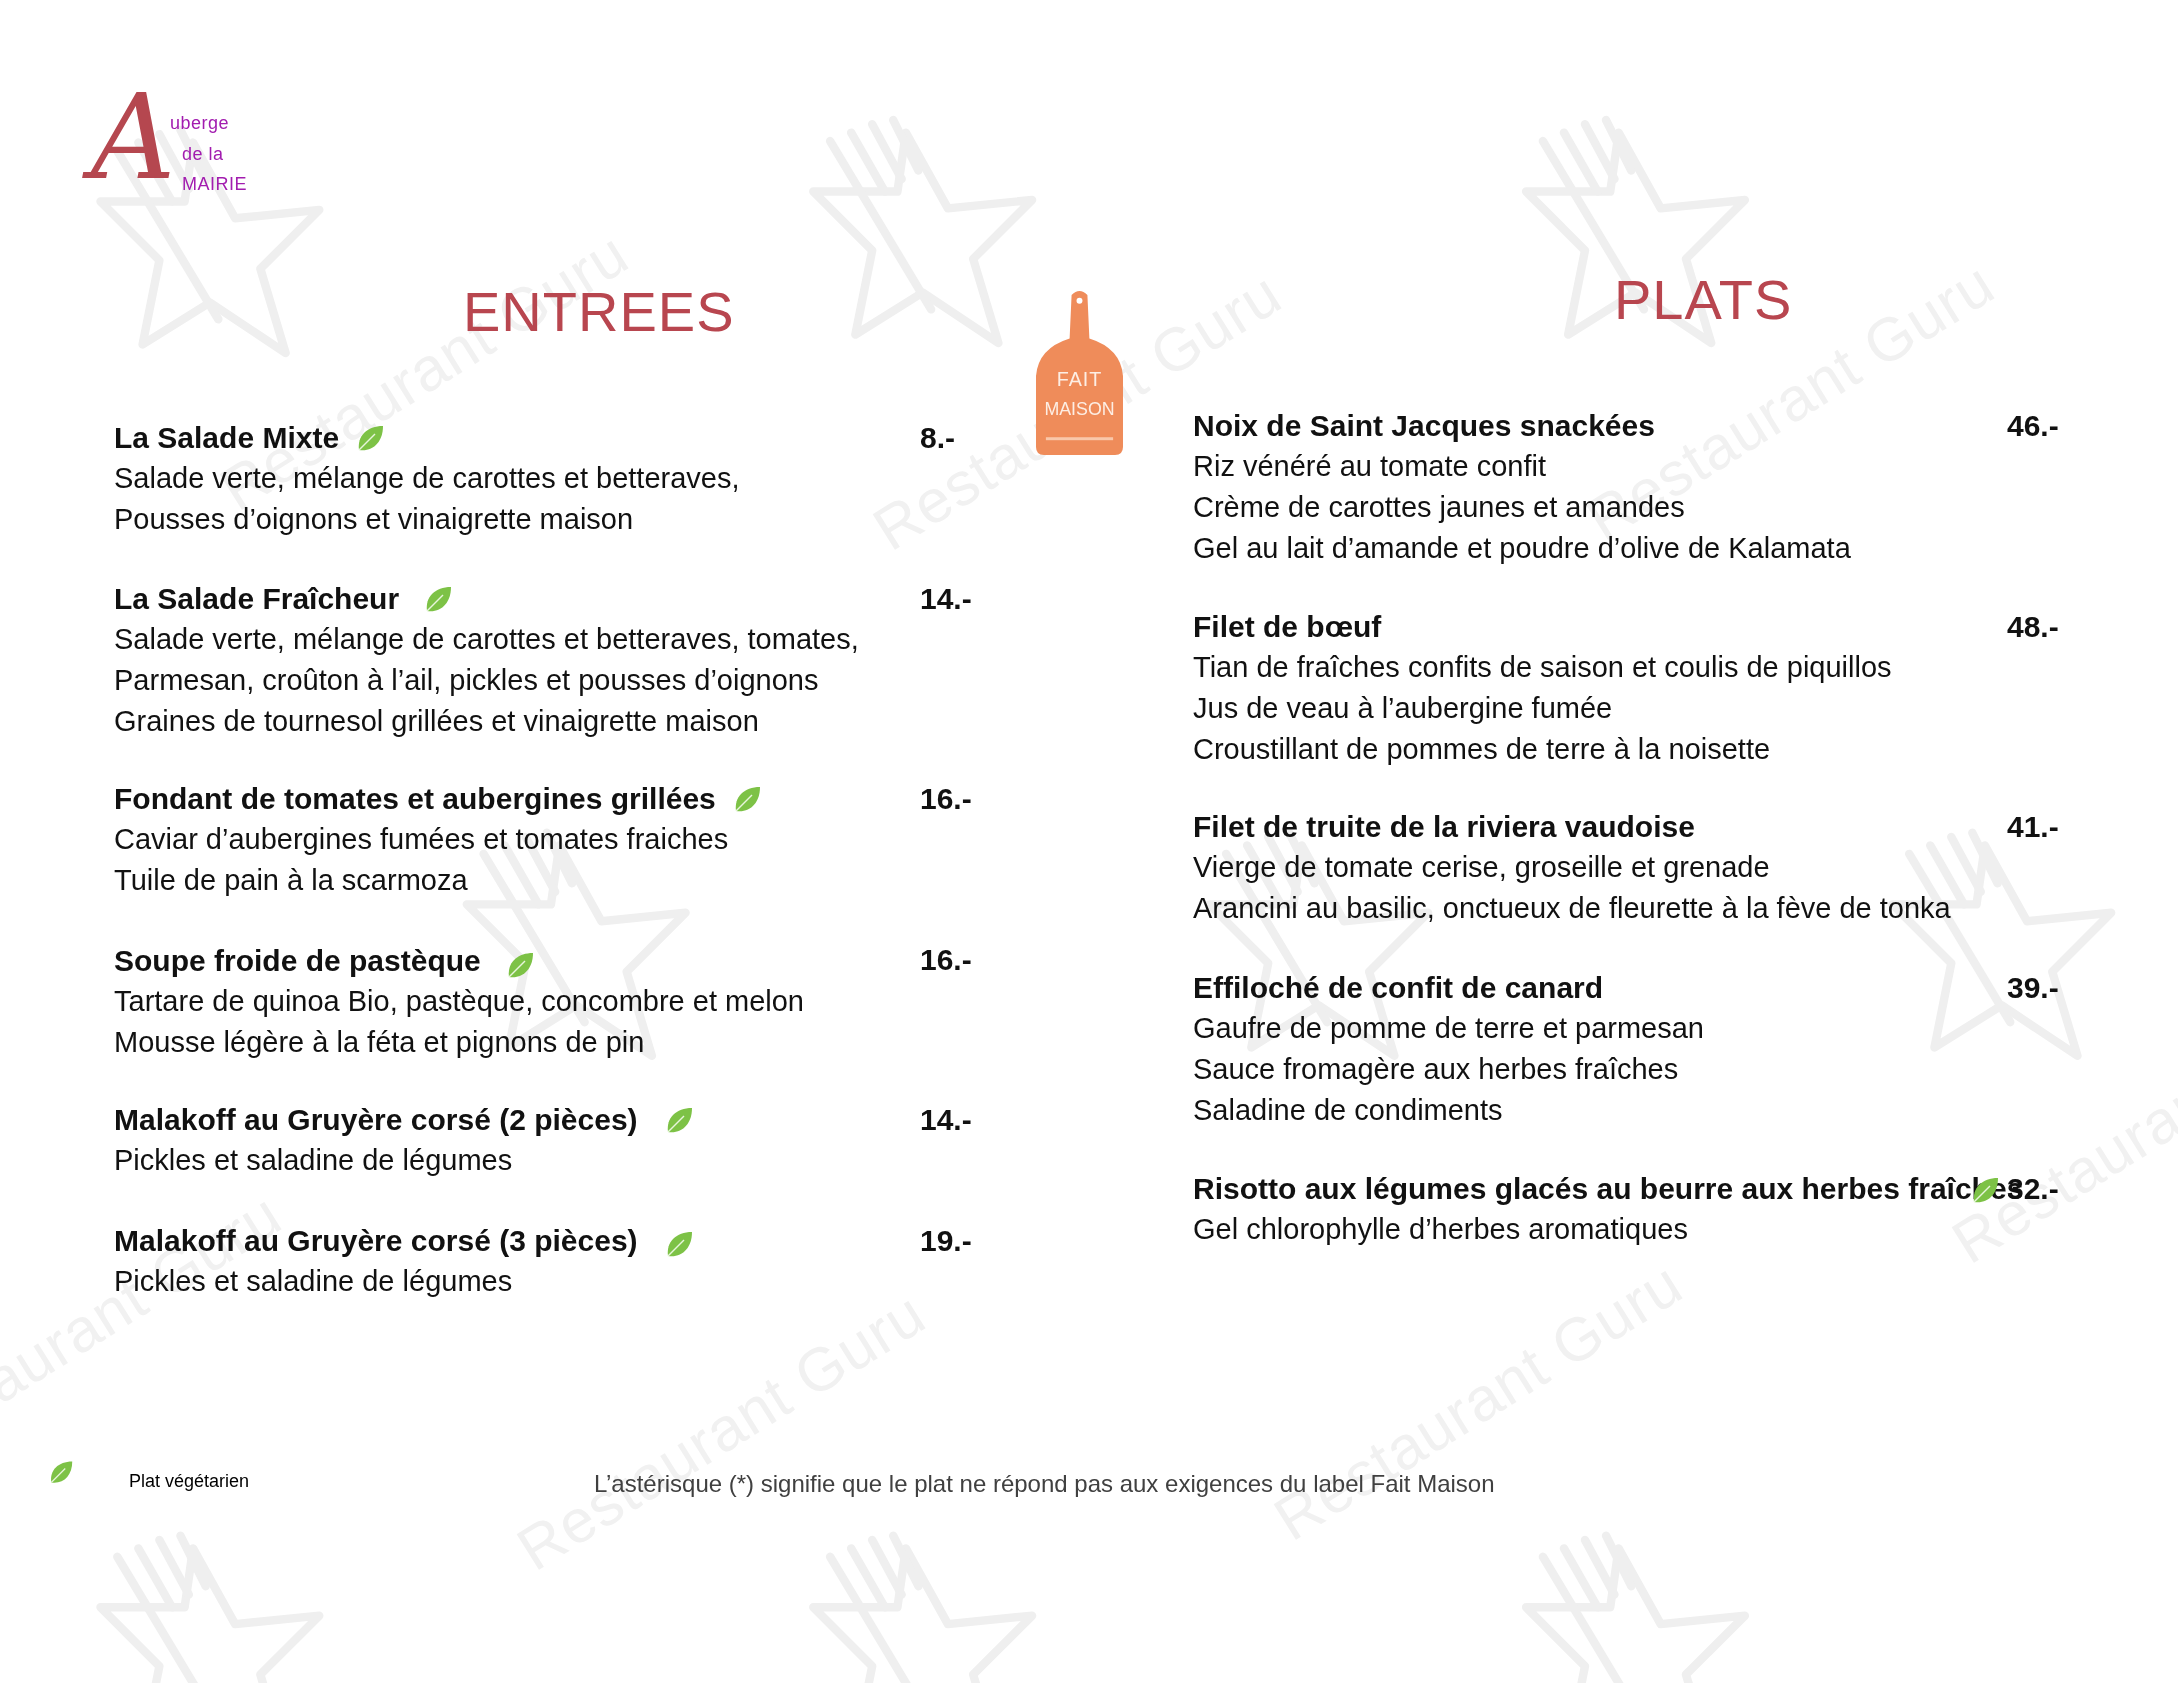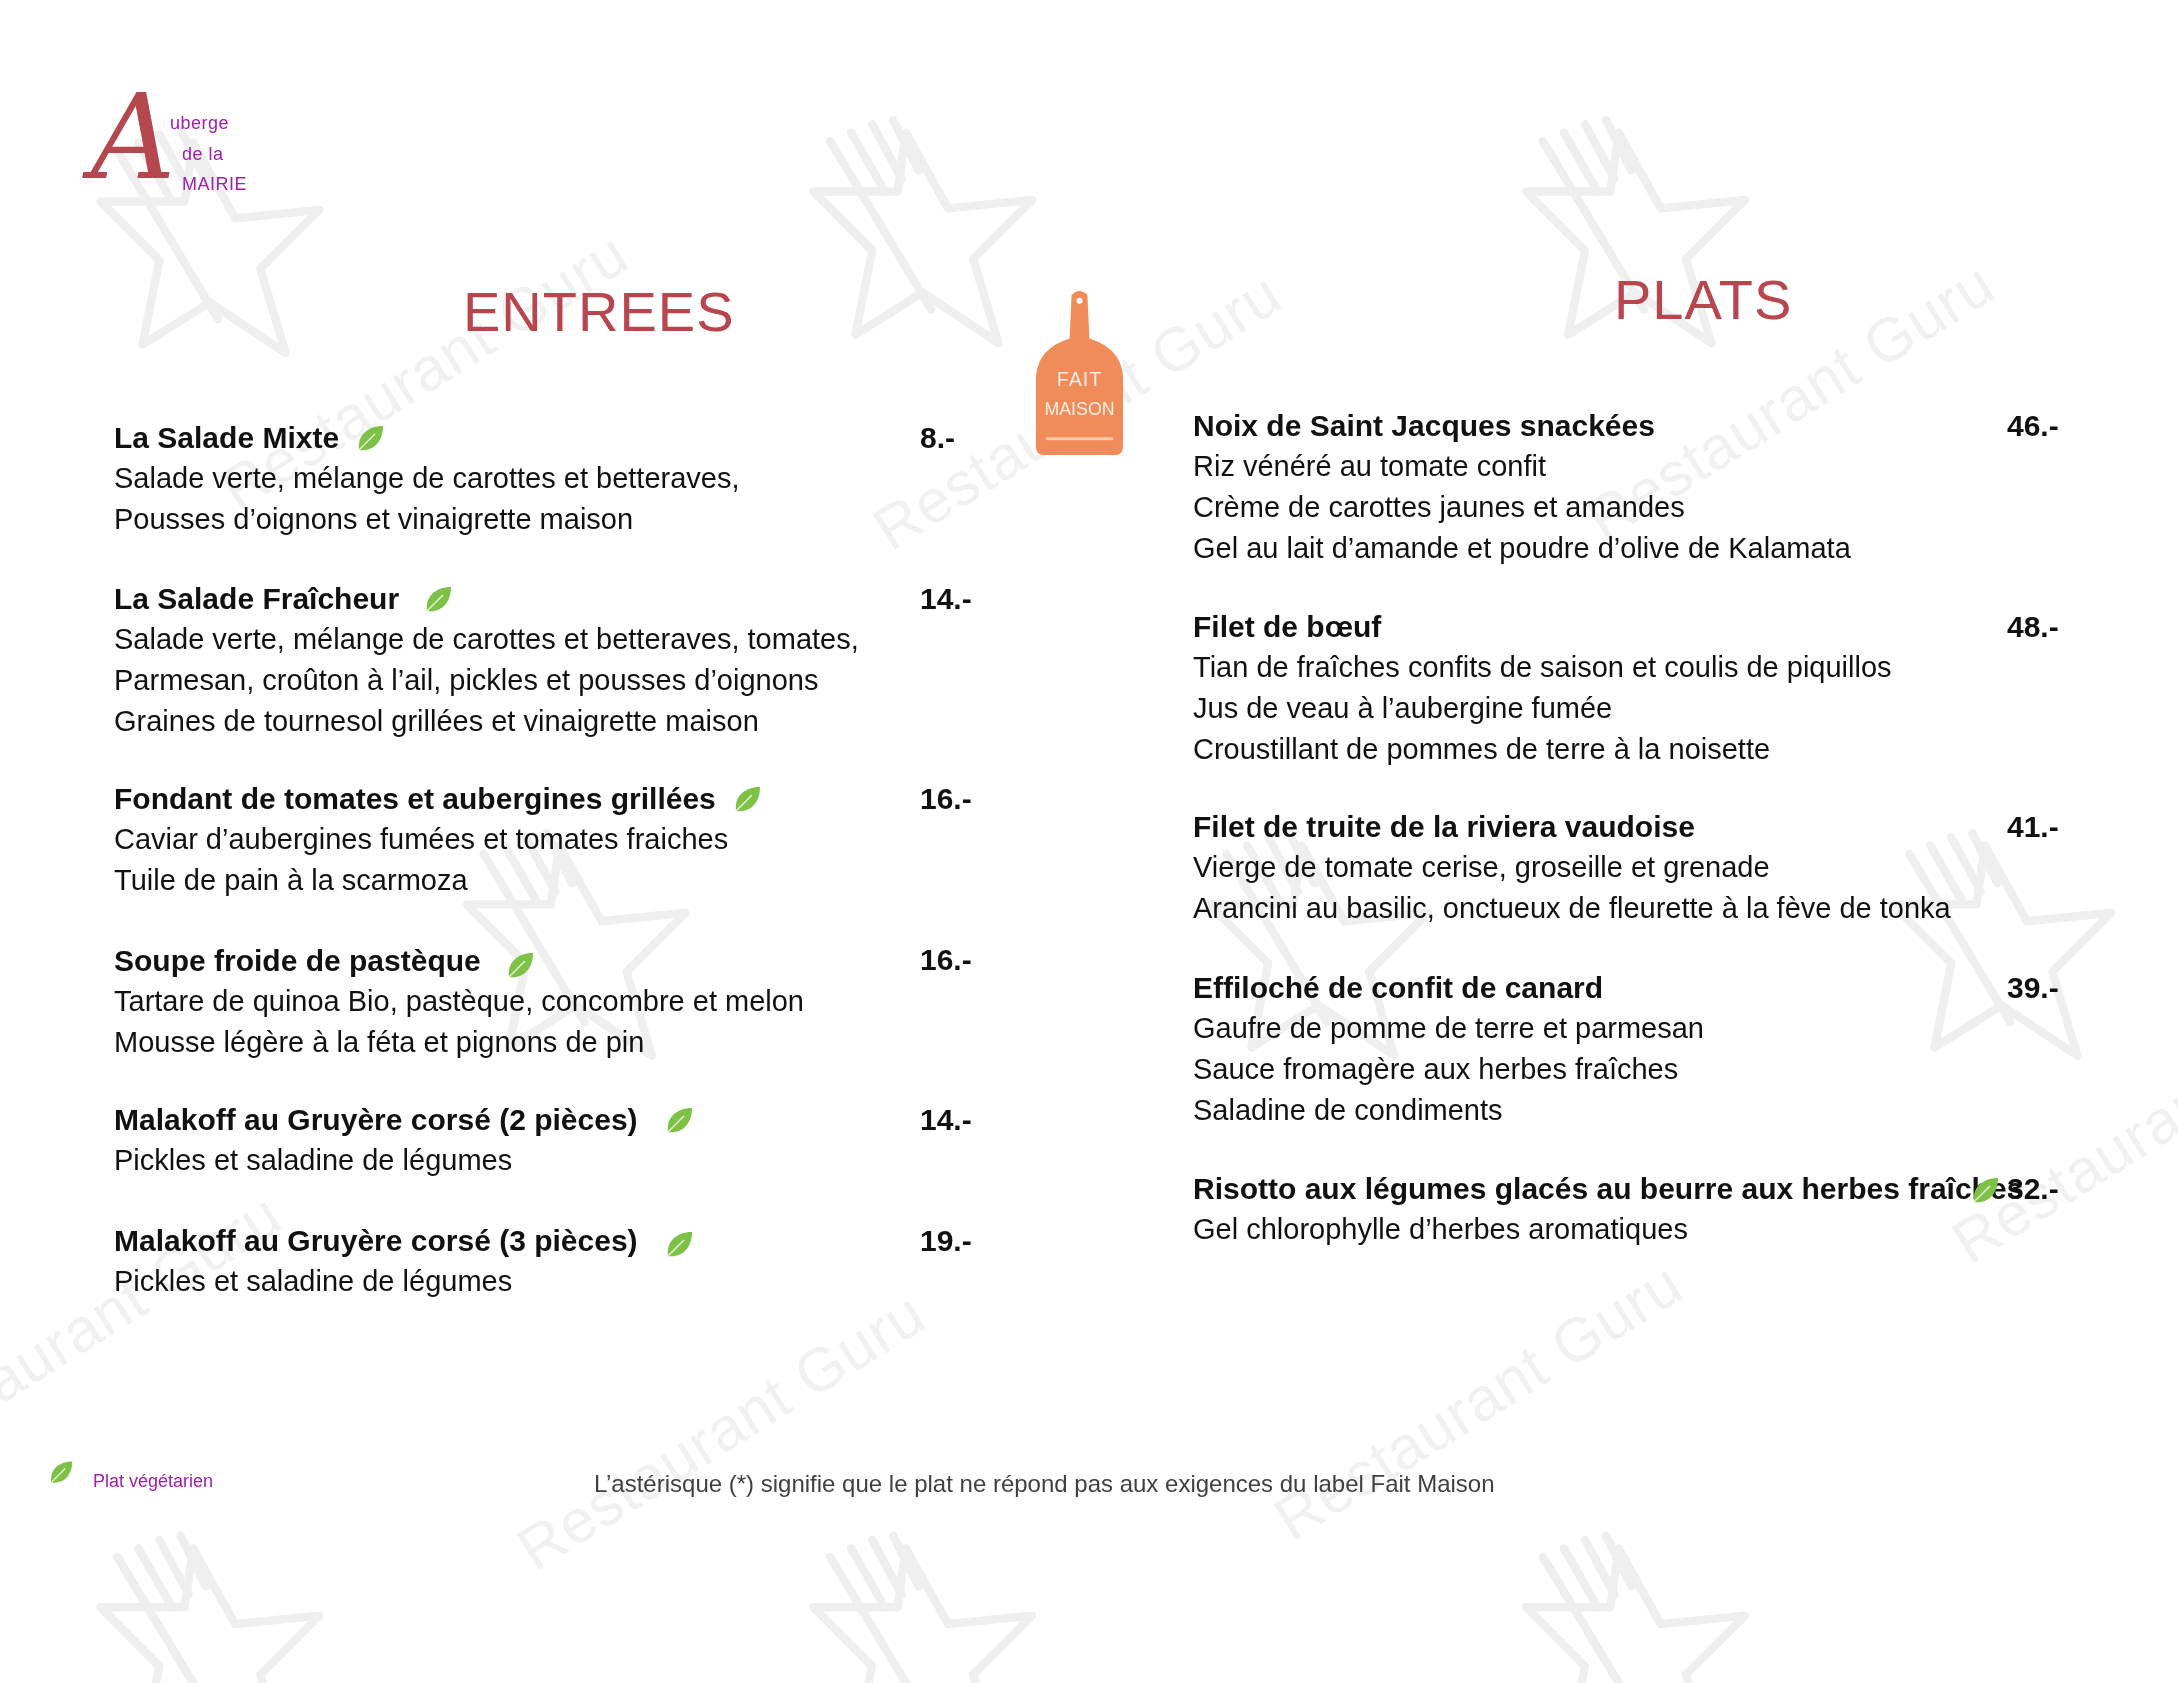--- a/index.html
+++ b/index.html
@@ -24,21 +24,21 @@
     position: absolute; color: #b8464f; font-size: 56px; letter-spacing: 1px;
     font-family: "Liberation Sans", sans-serif;
   }
   .fm-logo { position: absolute; left: 1032px; top: 287px; width: 95px; height: 170px; }
   .item { position: absolute; }
   .item-title { font-size: 30px; font-weight: bold; line-height: 41px; white-space: nowrap; display: flex; align-items: center; }
   .item-desc { font-size: 29px; line-height: 41px; white-space: nowrap; }
   .price { position: absolute; font-size: 30px; font-weight: bold; line-height: 41px; }
   .leaf { display: inline-block; width: 32px; height: 32px; margin-left: 14px; }
   .footer-note { position: absolute; font-size: 24px; color: #404040; white-space: nowrap; }
-  .legend-label { position: absolute; font-size: 18px; color: #a21caf; }
+  .legend-label { position: absolute; font-size: 18px; color: #000000; margin-left: 36px; }
 </style>
 </head>
 <body>
 
 <svg class="wm" width="2178" height="1683" style="left:0;top:0;" viewBox="0 0 2200 1700">
   <defs>
     <g id="fork-star" fill="none" stroke="#efefef" stroke-width="10" stroke-linecap="round" stroke-linejoin="round">
       <path d="M100 40 L150 130 L250 120 L180 190 L210 290 L120 230 L40 280 L60 180 L-10 110 L90 110 Z"></path>
       <path d="M10 50 L130 250 M35 40 L75 110 M60 30 L95 95 M85 25 L115 85"></path>
     </g>

